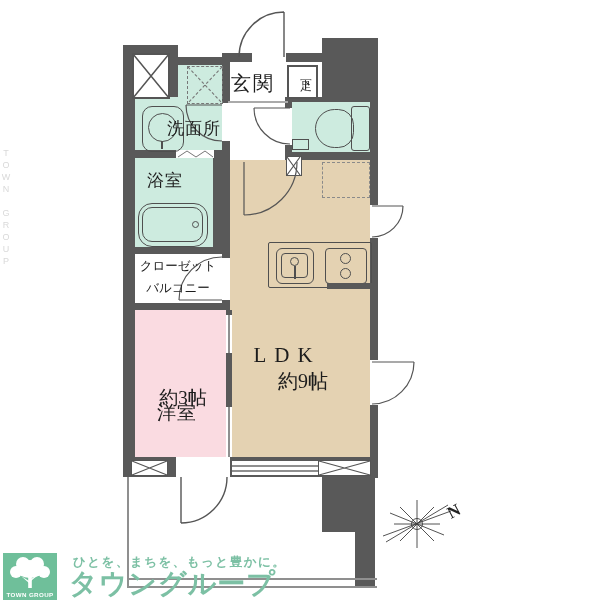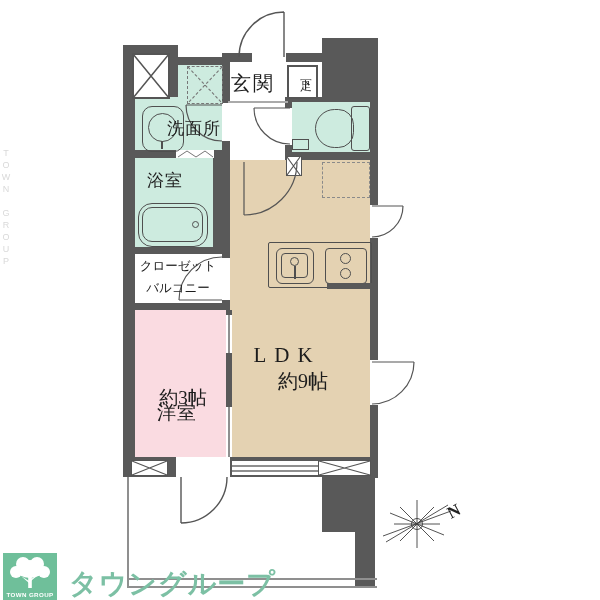--- a/index.html
+++ b/index.html
@@ -189,15 +189,16 @@
         <circle cx="13" cy="19" r="6"></circle>
         <circle cx="41" cy="19" r="6"></circle>
         <ellipse cx="27" cy="16" rx="14" ry="9"></ellipse>
         <rect x="25.2" y="20" width="3.6" height="15"></rect>
         <path d="M26,28 L18,23 L26,30 Z"></path>
         <path d="M28,26 L36,21 L28,28 Z"></path>
       </g>
       <text x="27" y="43.5" text-anchor="middle" font-size="6.2" fill="#ffffff" font-family="Liberation Sans, sans-serif" font-weight="bold" letter-spacing="0.4">TOWN GROUP</text>
     </svg>
   </div>
+  <div class="lbl" style="left:73px;top:554px;font-size:12.5px;letter-spacing:1.5px;color:#7cc0a4;font-weight:bold;">ひとを、まちを、もっと豊かに。</div>
   <div class="lbl" style="left:69px;top:565px;font-size:28px;letter-spacing:1px;color:#7cc0a4;font-weight:bold;">タウングループ</div>
 
 </div>
 
 </body></html>

